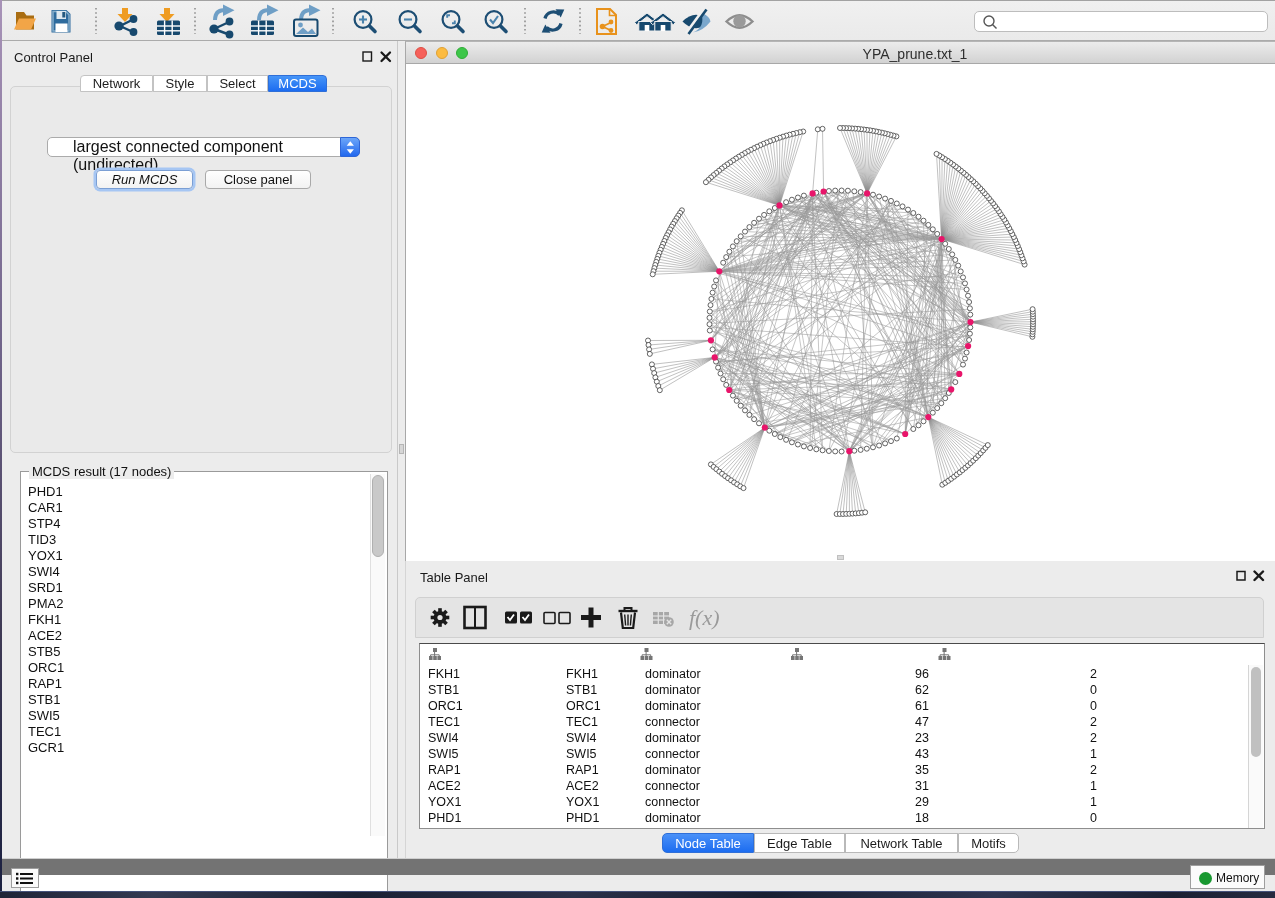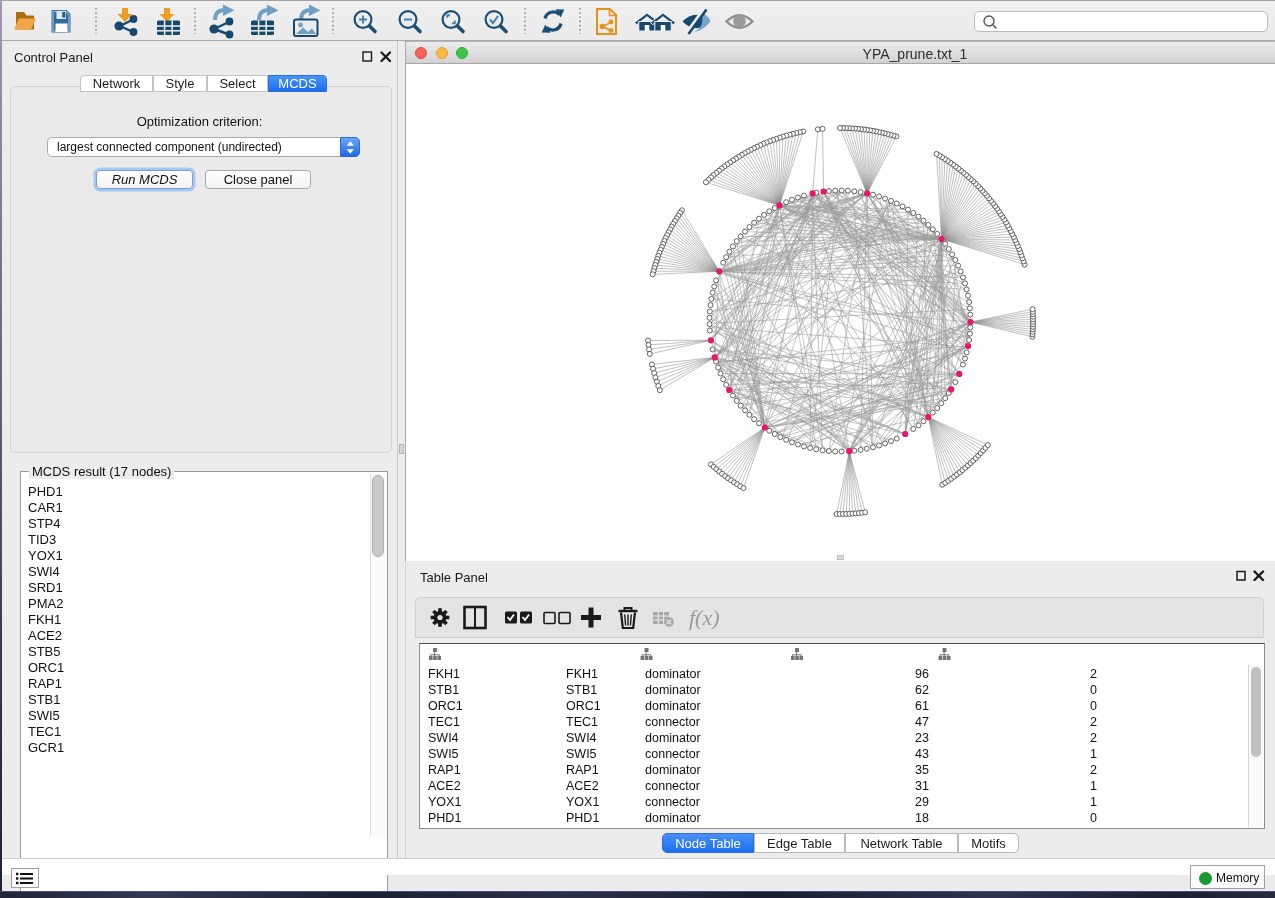--- a/index.html
+++ b/index.html
@@ -17,21 +17,21 @@
 
 #ctl { left:2px; top:41px; width:395px; height:817px; background:#ececec; }
 .ptitle { font-size:13px; color:#1a1a1a; }
 #tabbox { position:absolute; left:8px; top:45px; width:382px; height:367px;
   background:#eaeaea; border:1px solid #d2d2d2; border-radius:5px; }
 .tab { position:absolute; top:34px; height:17px; background:#fff; border:1px solid #c3c3c3;
   font-size:13px; color:#1c1c1c; text-align:center; line-height:16px; }
 .seltab { background:linear-gradient(#4695f8,#1c6cf0); color:#fff; border-color:#2f6fd8; }
 #optlbl { left:0; top:73px; width:395px; text-align:center; font-size:13px; color:#111; }
 #combo { left:45px; top:96px; width:313px; height:20px; background:#fff;
-  border:1px solid #ababab; border-radius:5px; font-size:12px; color:#111; line-height:18px; padding-left:9px; }
+  border:1px solid #ababab; border-radius:5px; font-size:16px; color:#111; line-height:18px; padding-left:25px; }
 #combocap { position:absolute; right:-1px; top:-1px; width:20px; height:20px; border-radius:0 5px 5px 0;
   background:linear-gradient(#6ca6f9,#2268ee); border:1px solid #2e66d8; }
 .btn { position:absolute; top:129px; height:19px; background:linear-gradient(#ffffff,#f2f2f2);
   border:1px solid #a9a9a9; border-radius:4px; font-size:13px; color:#111; text-align:center; line-height:17px; }
 #runbtn { left:94px; width:97px; box-shadow:0 0 0 2.5px #a6c6f3; border-color:#7b9fd4;font-style:italic; }
 #closebtn { left:203px; width:106px; }
 #fldset { position:absolute; left:18px; top:430px; width:368px; height:433px;
   border:1px solid #9a9a9a; background:#fff; }
 #fldlegend { position:absolute; left:8px; top:-8px; background:#ececec; padding:0 3px;
   font-size:13px; color:#111; }
@@ -60,21 +60,21 @@
 .c1 { position:absolute; left:8px; top:1px; } .c2 { position:absolute; left:146px; top:1px; }
 .c3 { position:absolute; left:225px; top:1px; }
 .c4 { position:absolute; left:372px; width:137px; top:1px; text-align:right; }
 .c5 { position:absolute; left:513px; width:164px; top:1px; text-align:right; }
 #tscroll { position:absolute; right:1px; top:21px; width:15px; height:163px; background:#fafafa; border-left:1px solid #d5d5d5; }
 #tthumb { position:absolute; left:2px; top:2px; width:10px; height:90px; background:#c0c0c0; border-radius:5px; }
 
 .btab { position:absolute; top:272px; height:20px; background:#fff; border:1px solid #b9b9b9;
   font-size:13px; color:#1c1c1c; text-align:center; line-height:19px; }
 
-#status { left:2px; top:858px; width:1273px; height:17px; background:#ffffff; border-top:1px solid #cfcfcf; }
+#status { left:2px; top:858px; width:1273px; height:17px; background:#737373; border-top:1px solid #cfcfcf; }
 #hambtn { position:absolute; left:9px; top:9px; width:28px; height:20px; background:#fbfbfb;
   border:1px solid #9e9e9e; }
 #membtn { position:absolute; left:1188px; top:6px; width:75px; height:24px; background:#fbfbfb;
   border:1px solid #9e9e9e; font-size:12px; color:#111; }
 #search { position:absolute; left:972px; top:10px; width:294px; height:21px; background:#fff;
   border:1px solid #bdbdbd; border-radius:5px; }
 </style></head>
 <body>
 <div id="wallL" class="abs"></div>
 <div id="toolbar" class="abs">
@@ -220,21 +220,20 @@
     <g stroke="#1a1a1a" stroke-width="2.3" stroke-linecap="round">
         <line x1="21.5" y1="2.5" x2="30" y2="11"></line>
         <line x1="30" y1="2.5" x2="21.5" y2="11"></line>
       </g>
   </svg>
   <div id="tabbox"></div>
   <div class="tab" style="left:78px;width:73px;border-radius:4px 0 0 0">Network</div>
   <div class="tab" style="left:151px;width:54px">Style</div>
   <div class="tab" style="left:205px;width:61px">Select</div>
   <div class="tab seltab" style="left:266px;width:59px;border-radius:0 4px 0 0">MCDS</div>
-  <div id="optlbl" class="abs">Optimization criterion:</div>
   <div id="combo" class="abs">largest connected component (undirected)
     <div id="combocap"><svg width="19" height="19">
           <path d="M9.3,3.2 l3.6,4.6 h-7.2 z" fill="#fff"></path>
           <path d="M9.3,15.8 l-3.6,-4.6 h7.2 z" fill="#fff"></path>
         </svg></div>
   </div>
   <div id="runbtn" class="btn">Run MCDS</div>
   <div id="closebtn" class="btn">Close panel</div>
   <div id="fldset">
     <div id="fldlegend">MCDS result (17 nodes)</div>

